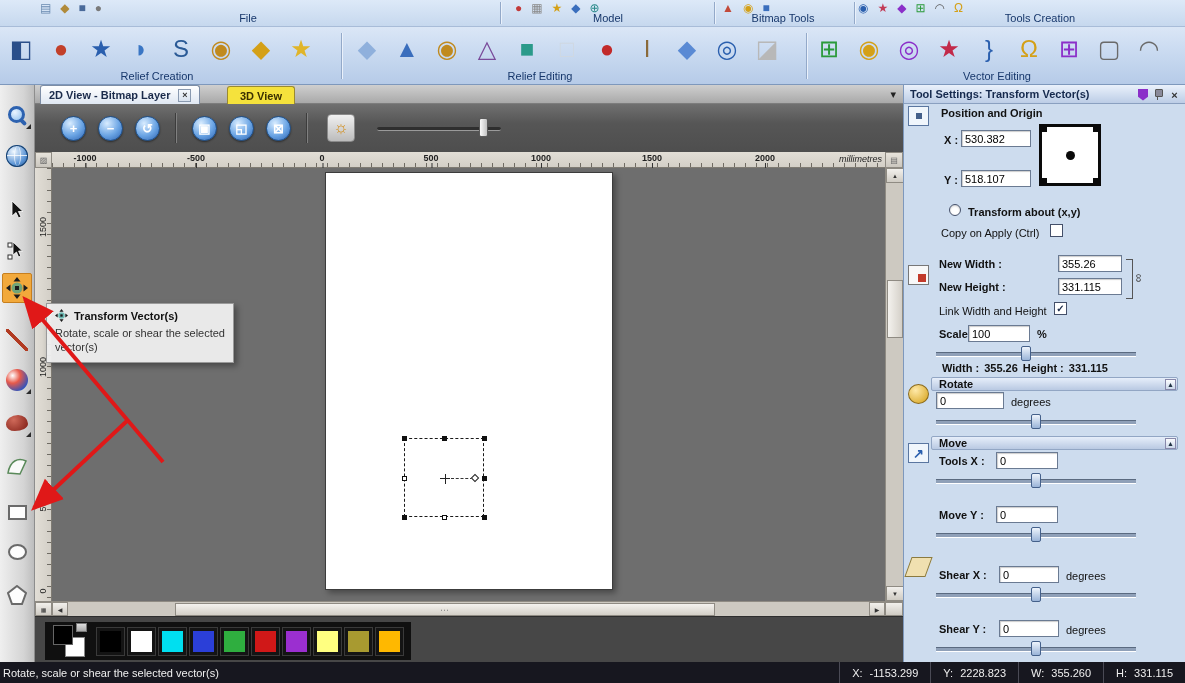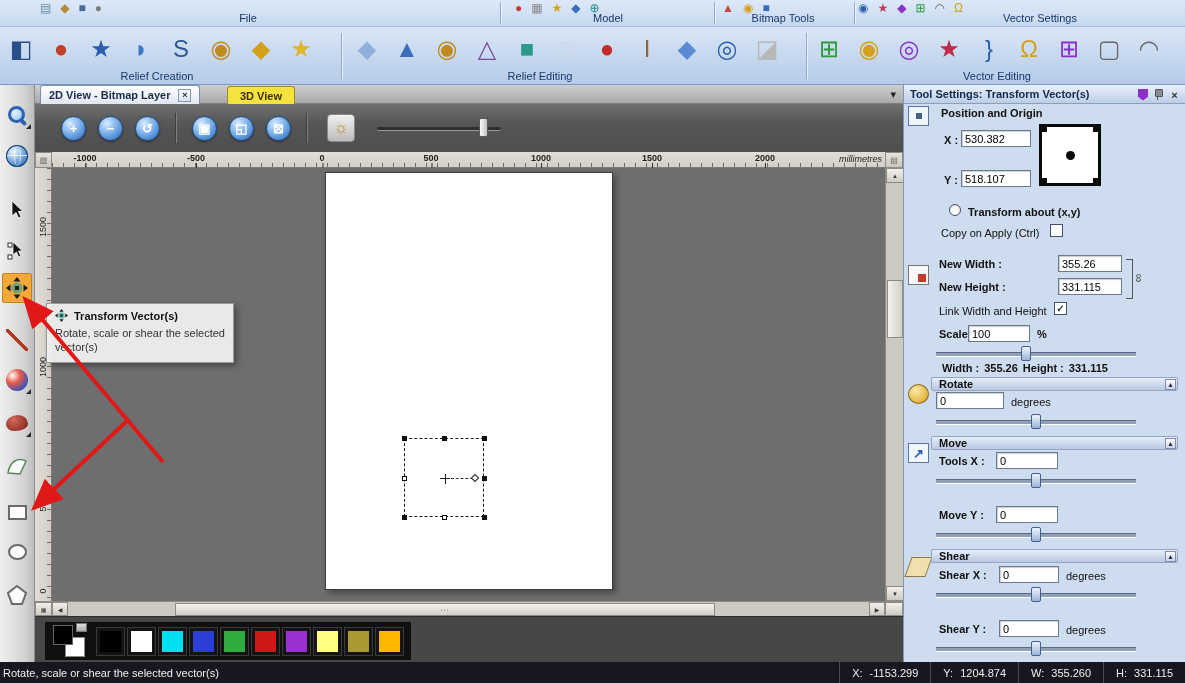--- a/index.html
+++ b/index.html
@@ -271,21 +271,21 @@
       <span class="cicon" style="color: rgb(42, 95, 174);">◉</span>
           <span class="cicon" style="color: rgb(194, 58, 86);">★</span>
           <span class="cicon" style="color: rgb(139, 47, 201);">◆</span>
           <span class="cicon" style="color: rgb(42, 154, 58);">⊞</span>
           <span class="cicon" style="color: rgb(85, 85, 85);">◠</span>
           <span class="cicon" style="color: rgb(212, 160, 23);">Ω</span>
         </div>
       <span class="r1label" style="left:248px">File</span>
       <span class="r1label" style="left:608px">Model</span>
       <span class="r1label" style="left:783px">Bitmap Tools</span>
-      <span class="r1label" style="left:1040px">Vector Settings</span>
+      <span class="r1label" style="left:1040px">Tools Creation</span>
       <div class="r1sep" style="left:500px"></div>
       <div class="r1sep" style="left:714px"></div>
       <div class="r1sep" style="left:854px"></div>
     </div>
     <div class="row2">
       <div class="rgroup" style="left:4px">
 
       <span class="ricon" style="color: rgb(42, 79, 138);">◧</span>
           <span class="ricon" style="color: rgb(194, 64, 42);">●</span>
           <span class="ricon" style="color: rgb(42, 95, 174);">★</span>
@@ -574,24 +574,20 @@
     <div class="pslider" style="top:388px">
       <span class="pthumb" style="left:50%"></span>
     </div>
     <span class="plabel" style="left:35px;top:424px">Move Y :</span>
     <input class="pinput" style="left: 92px; top: 421px; width: 62px;" value="0">
     <div class="pslider" style="top:442px">
       <span class="pthumb" style="left:50%"></span>
     </div>
 
     <div class="sicon si-shear" style="top:472px"></div>
-    <div class="sectbar" style="top:464px">
-      <span class="sbtext">Shear</span>
-      <span class="collapse">▲</span>
-    </div>
     <span class="plabel" style="left:35px;top:484px">Shear X :</span>
     <input class="pinput" style="left: 95px; top: 481px; width: 60px;" value="0">
     <span class="ptext" style="left:162px;top:485px">degrees</span>
     <div class="pslider" style="top:502px">
       <span class="pthumb" style="left:50%"></span>
     </div>
     <span class="plabel" style="left:35px;top:538px">Shear Y :</span>
     <input class="pinput" style="left: 95px; top: 535px; width: 60px;" value="0">
     <span class="ptext" style="left:162px;top:539px">degrees</span>
     <div class="pslider" style="top:556px">
@@ -603,21 +599,21 @@
     <span class="smsg">Rotate, scale or shear the selected vector(s)</span>
     <div style="display:flex;height:100%">
 
         <div class="sread">
           <span>X:</span>
           <span>-1153.299</span>
         </div>
 
         <div class="sread">
           <span>Y:</span>
-          <span>1204.874</span>
+          <span>2228.823</span>
         </div>
 
         <div class="sread">
           <span>W:</span>
           <span>355.260</span>
         </div>
 
         <div class="sread">
           <span>H:</span>
           <span>331.115</span>

